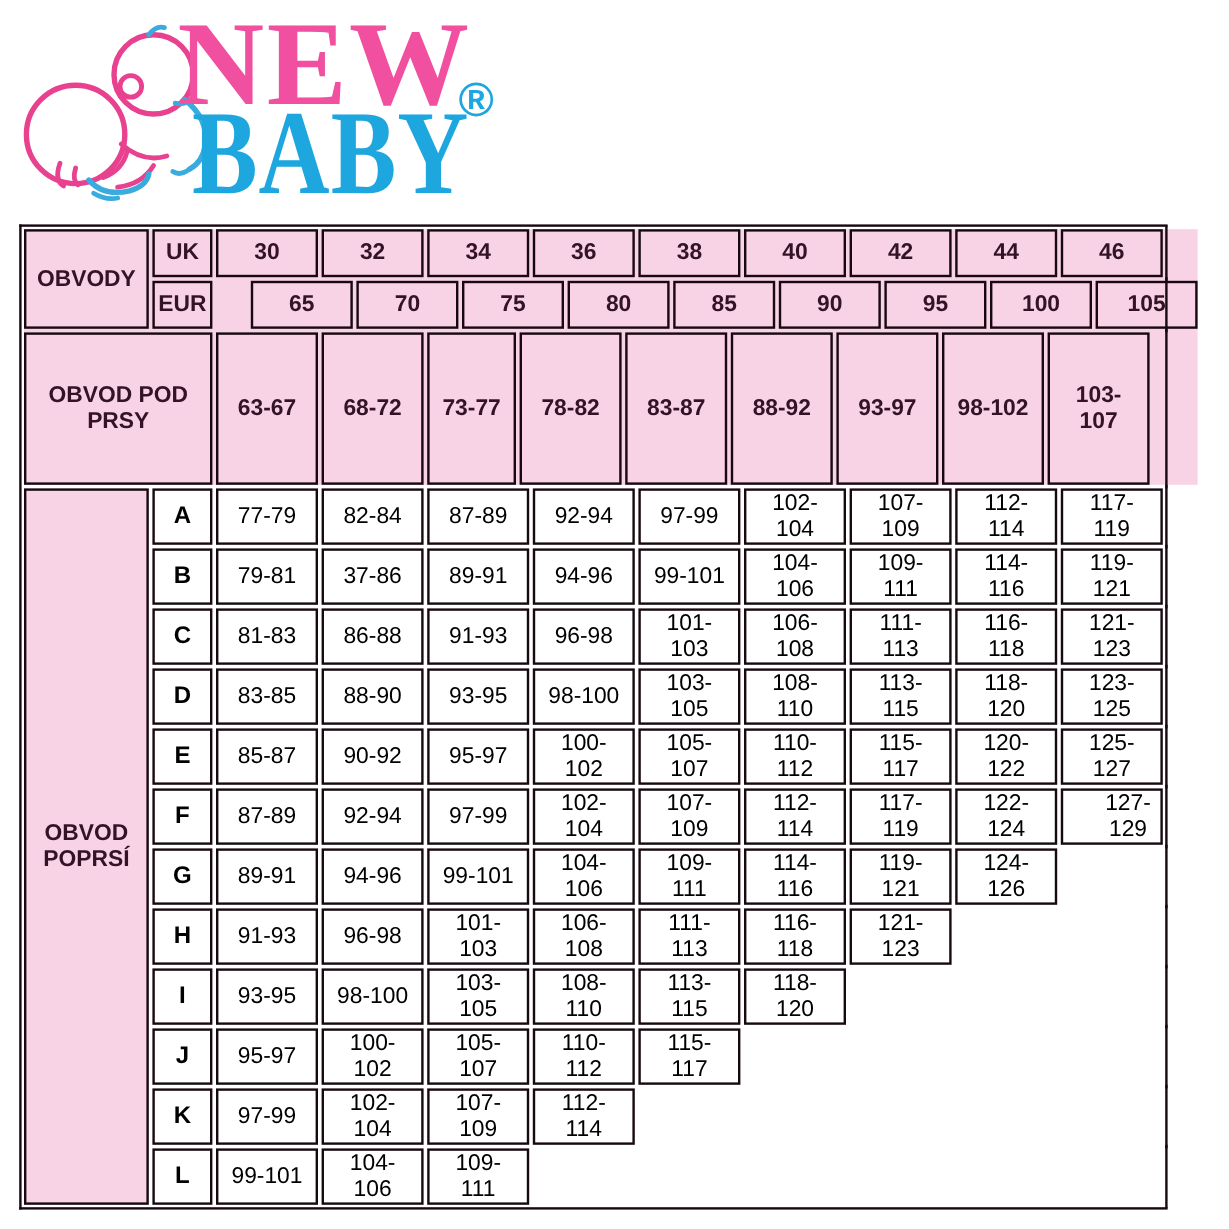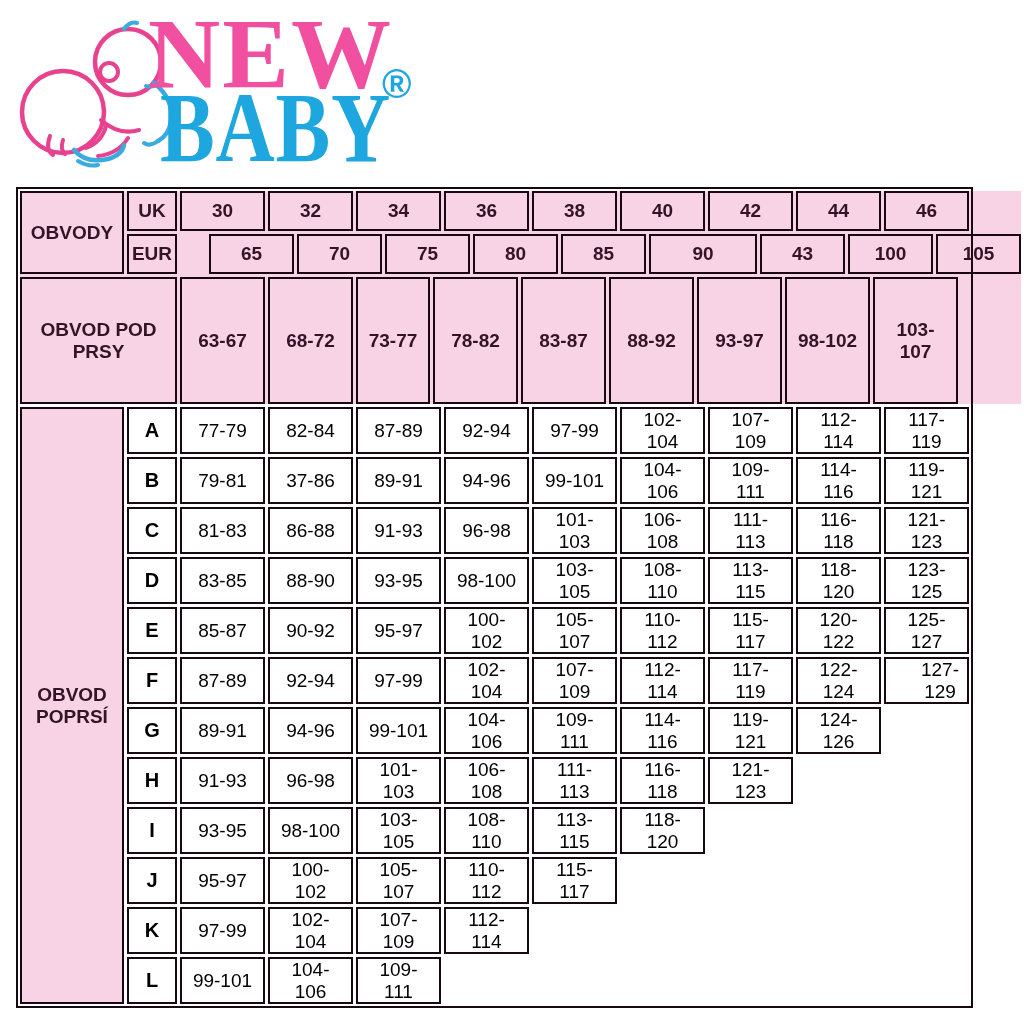--- a/index.html
+++ b/index.html
@@ -84,22 +84,22 @@
               <div class="cell pk" style="width: 85px; height: 40px;">44</div>
               <div class="cell pk" style="width: 85px; height: 40px;">46</div>
             </div>
             <div class="trow">
               <div class="cell pk" style="width: 50px; height: 40px;">EUR</div>
               <div class="cell pk" style="width: 85px; height: 40px; margin-left: 29px;">65</div>
               <div class="cell pk" style="width: 85px; height: 40px;">70</div>
               <div class="cell pk" style="width: 85px; height: 40px;">75</div>
               <div class="cell pk" style="width: 85px; height: 40px;">80</div>
               <div class="cell pk" style="width: 85px; height: 40px;">85</div>
-              <div class="cell pk" style="width: 108px; height: 40px; text-align: center;">90</div>
-              <div class="cell pk" style="width: 85px; height: 40px;">43</div>
+              <div class="cell pk" style="width: 85px; height: 40px; text-align: center;">90</div>
+              <div class="cell pk" style="width: 85px; height: 40px;">95</div>
               <div class="cell pk" style="width: 85px; height: 40px;">100</div>
               <div class="cell pk" style="width: 85px; height: 40px;">105</div>
             </div>
           </div>
         </div>
         <div class="trow">
           <div class="cell pk" style="width: 157px; height: 127px;">OBVOD POD PRSY</div>
           <div class="cell pk sz" style="width: 85px; height: 127px;">63-67</div>
           <div class="cell pk sz" style="width: 85px; height: 127px;">68-72</div>
           <div class="cell pk sz" style="width: 74px; height: 127px;">73-77</div>

